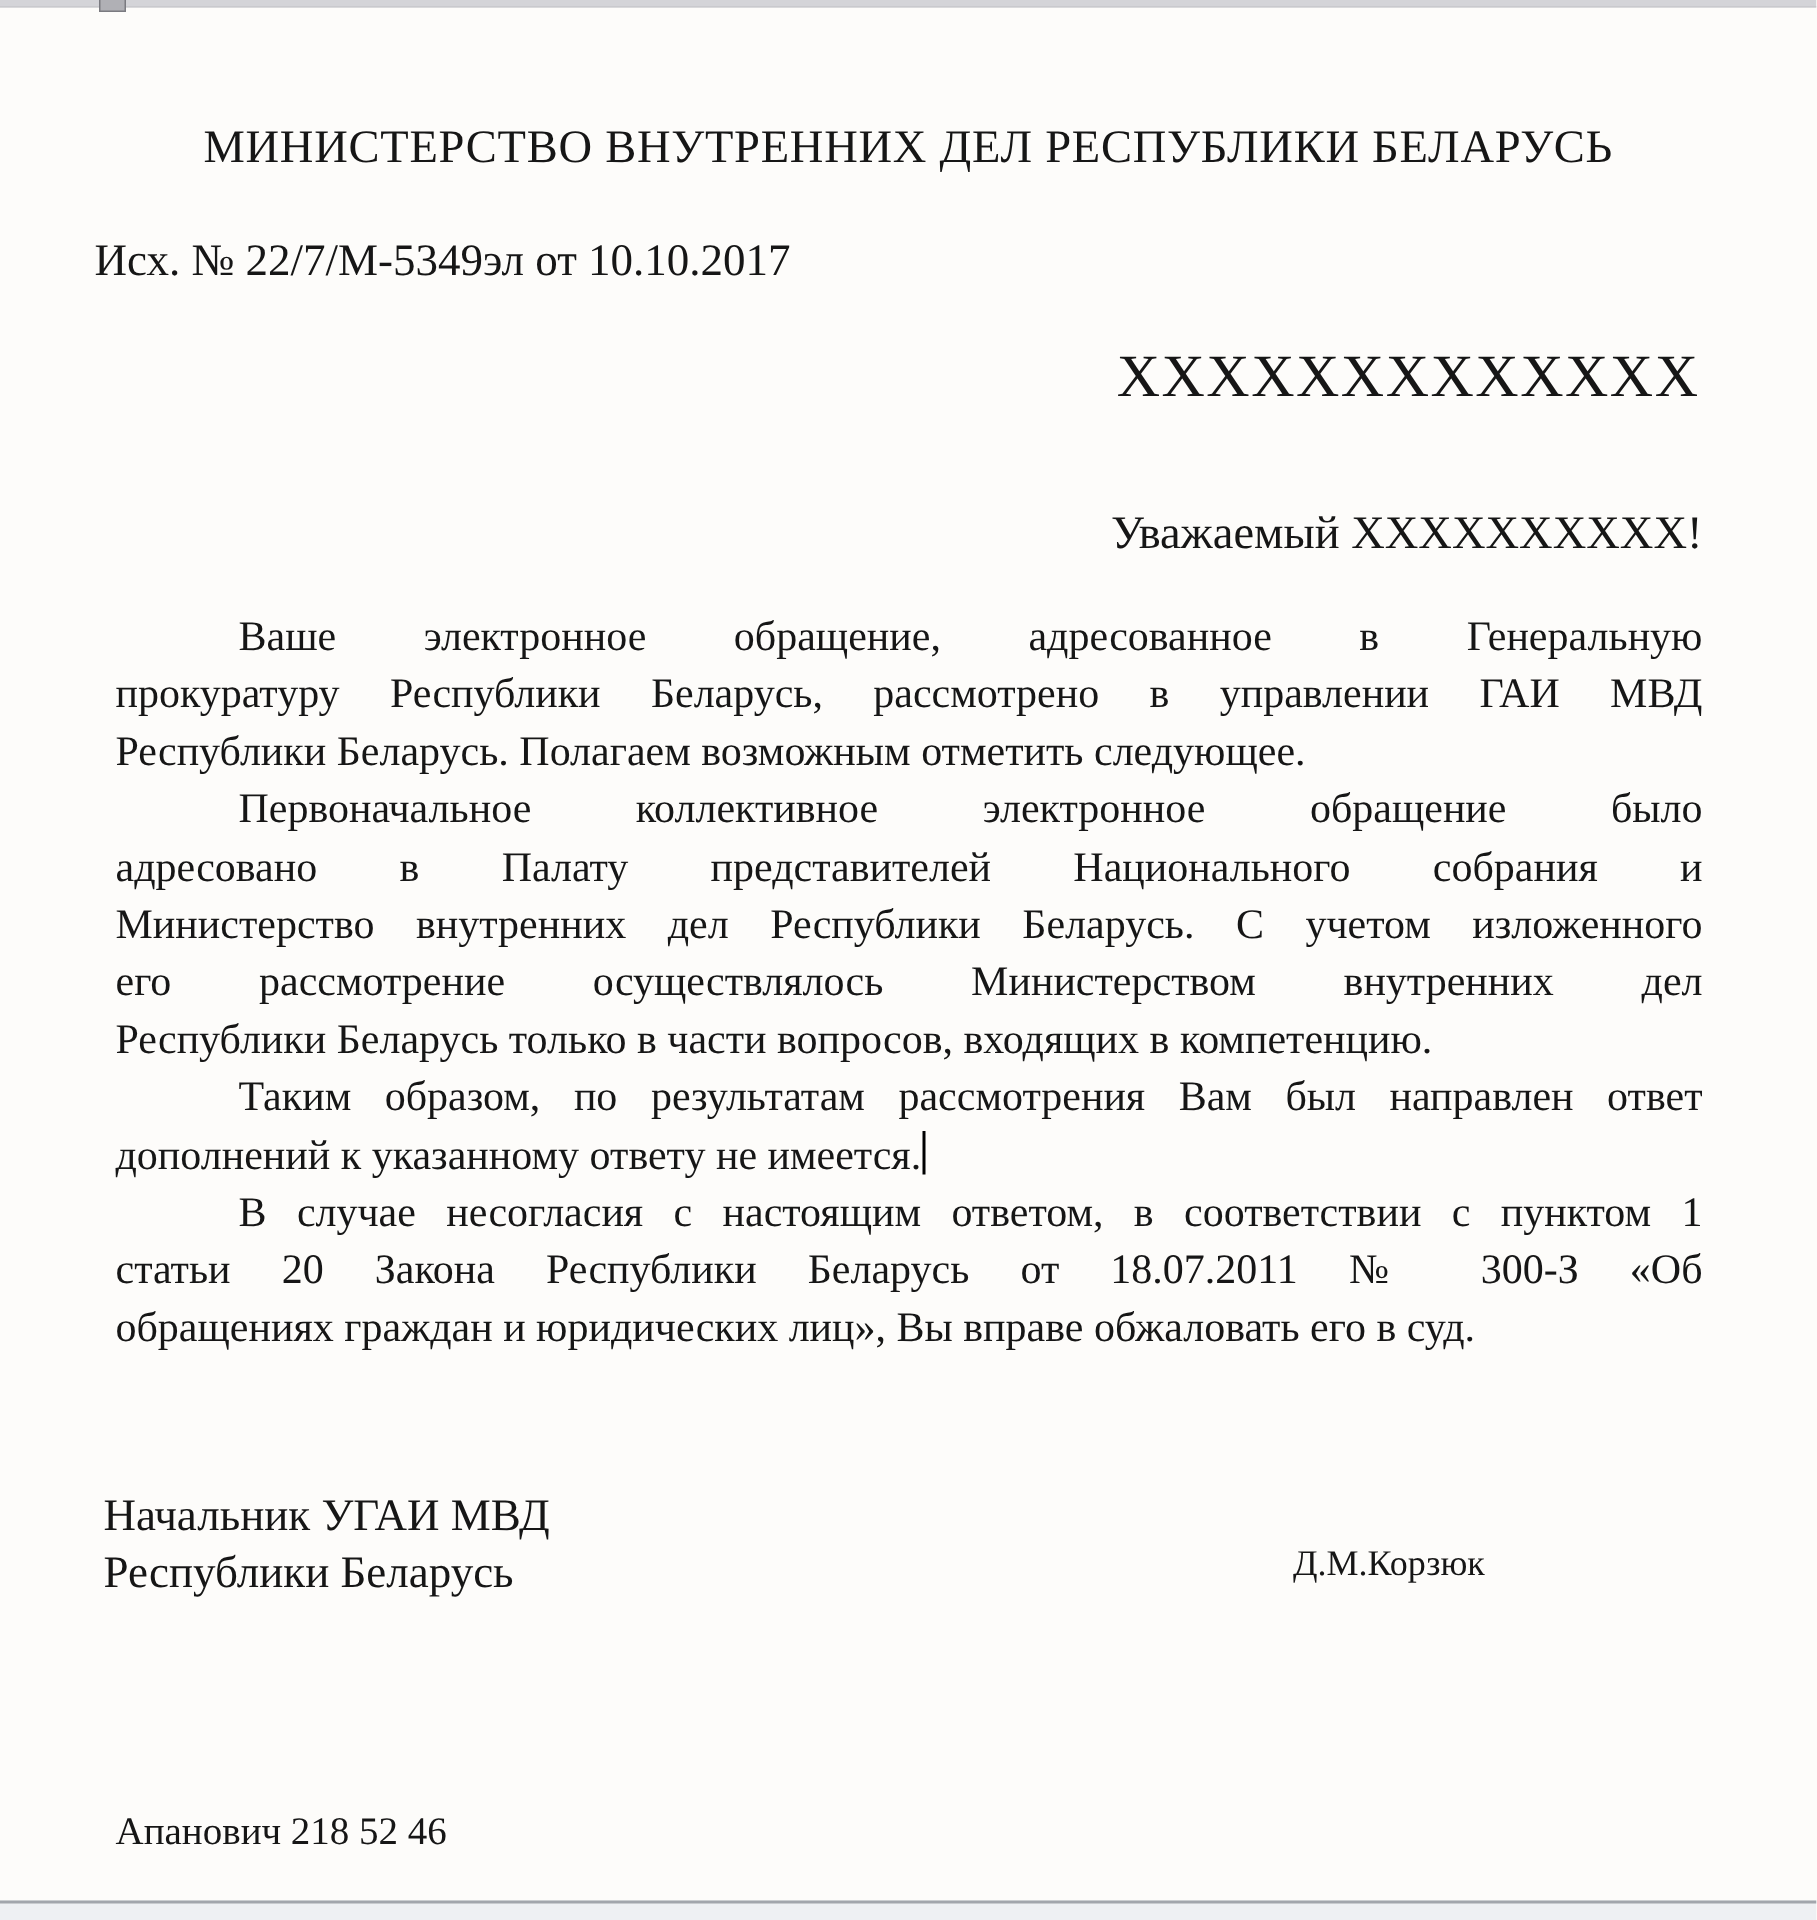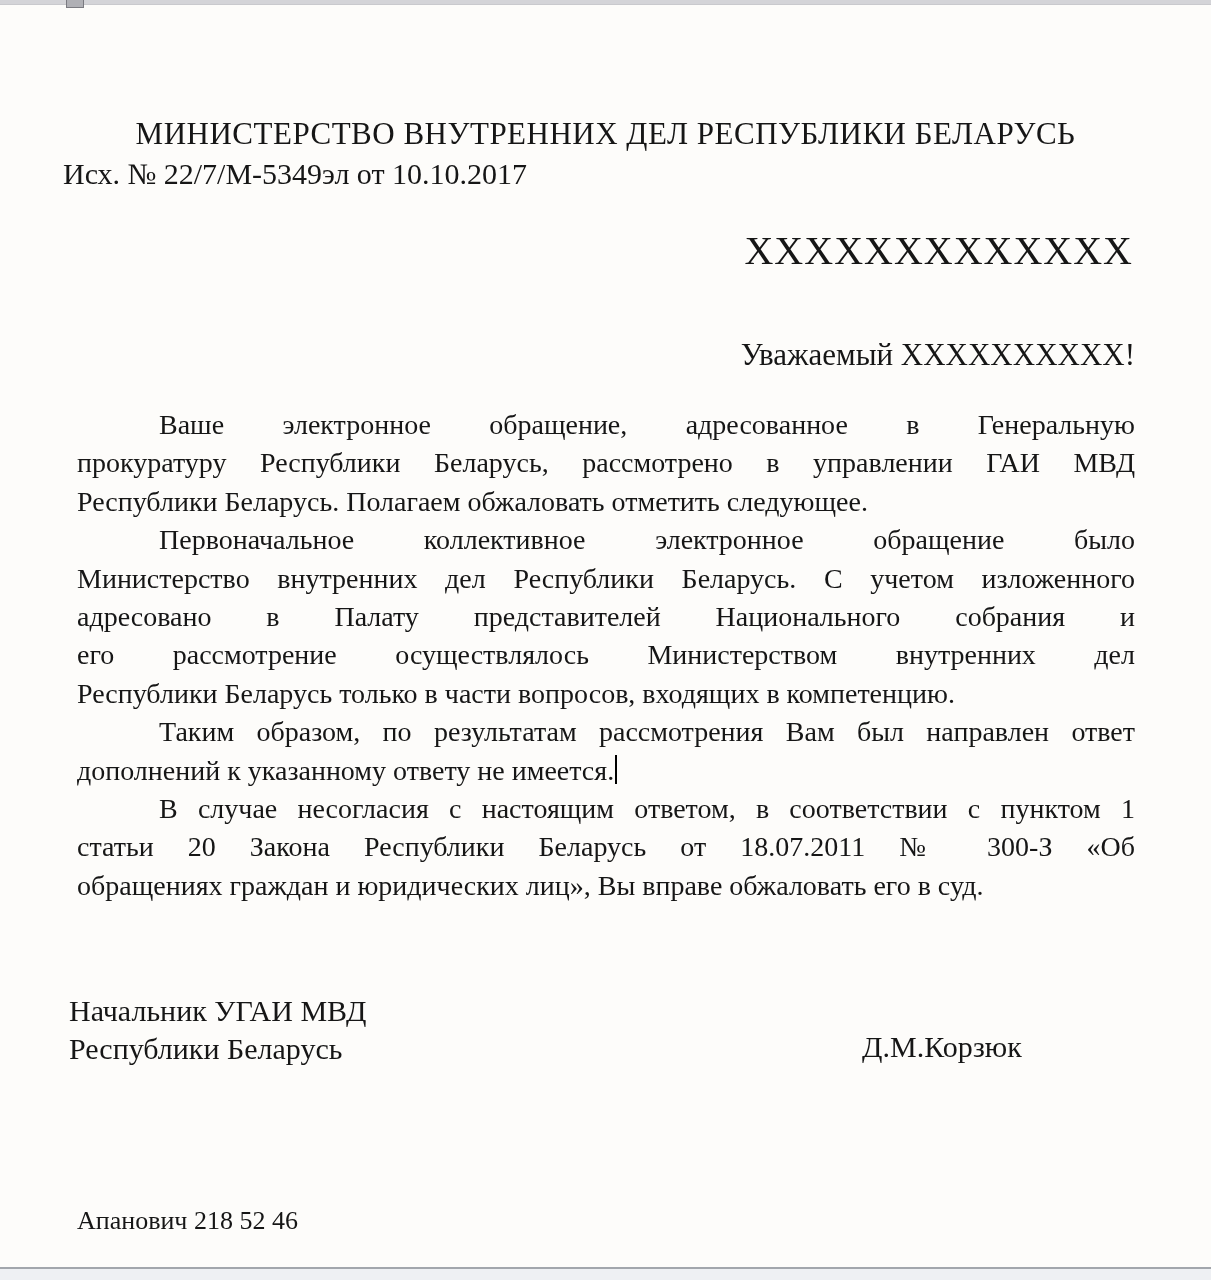--- a/index.html
+++ b/index.html
@@ -28,21 +28,20 @@
   .scroll-handle {
     position: absolute; top: 0; left: 66px; width: 18px; height: 8px;
     background: var(--handle_fill);
     border: 1px solid var(--handle_border);
     border-top: none;
   }
   .doc-header {
     position: absolute; top: 80px; left: 0; width: 1211px;
     text-align: center; font-size: 31px; letter-spacing: 0.5px;
     white-space: nowrap;
-    margin-top: 36px;
   }
   .ref-line {
     position: absolute; top: 157px; left: 63px; font-size: 30px;
     white-space: nowrap;
   }
   .addressee {
     position: absolute; top: 227px; right: 78px; font-size: 40px;
     letter-spacing: 1px; white-space: nowrap;
   }
   .salutation {
@@ -59,21 +58,21 @@
   .line.plast { text-align-last: left; }
   .caret {
     display: inline-block; width: 2px; height: 29px; background: #000;
     vertical-align: -4px; margin-left: 1px;
   }
   .signature {
     position: absolute; top: 992px; left: 69px;
     font-size: 30px; line-height: 38.4px; white-space: nowrap;
   }
   .sig-name {
-    position: absolute; top: 1030px; left: 862px; font-size: 30px;
+    position: absolute; top: 1030px; left: 862px; font-size: 24px;
     white-space: nowrap;
   }
   .executor {
     position: absolute; top: 1206px; left: 77px; font-size: 26px;
     white-space: nowrap;
   }
   .bottom-strip {
     position: absolute; left: 0; bottom: 0; width: 1211px; height: 13px;
     background: var(--bottom_strip);
     border-top: 2px solid var(--bottom_line);
@@ -94,27 +93,27 @@
 
   <div class="addressee">ХХХХХХХХХХХХХ</div>
 
   <div class="salutation">Уважаемый ХХХХХХХХХХ!</div>
 
   <div class="body-text">
 
     <div>
       <div class="line first">Ваше электронное обращение, адресованное в Генеральную</div>
       <div class="line">прокуратуру Республики Беларусь, рассмотрено в управлении ГАИ МВД</div>
-      <div class="line plast">Республики Беларусь. Полагаем обжаловать отметить следующее.</div>
+      <div class="line plast">Республики Беларусь. Полагаем возможным отметить следующее.</div>
     </div>
 
     <div>
       <div class="line first">Первоначальное коллективное электронное обращение было</div>
+      <div class="line">адресовано в Палату представителей Национального собрания и</div>
       <div class="line">Министерство внутренних дел Республики Беларусь. С учетом изложенного</div>
-      <div class="line">адресовано в Палату представителей Национального собрания и</div>
       <div class="line">его рассмотрение осуществлялось Министерством внутренних дел</div>
       <div class="line plast">Республики Беларусь только в части вопросов, входящих в компетенцию.</div>
     </div>
 
     <div>
       <div class="line first">Таким образом, по результатам рассмотрения Вам был направлен ответ</div>
       <div class="line plast"><span>дополнений к указанному ответу не имеется.</span><span class="caret"></span></div>
     </div>
 
     <div>

